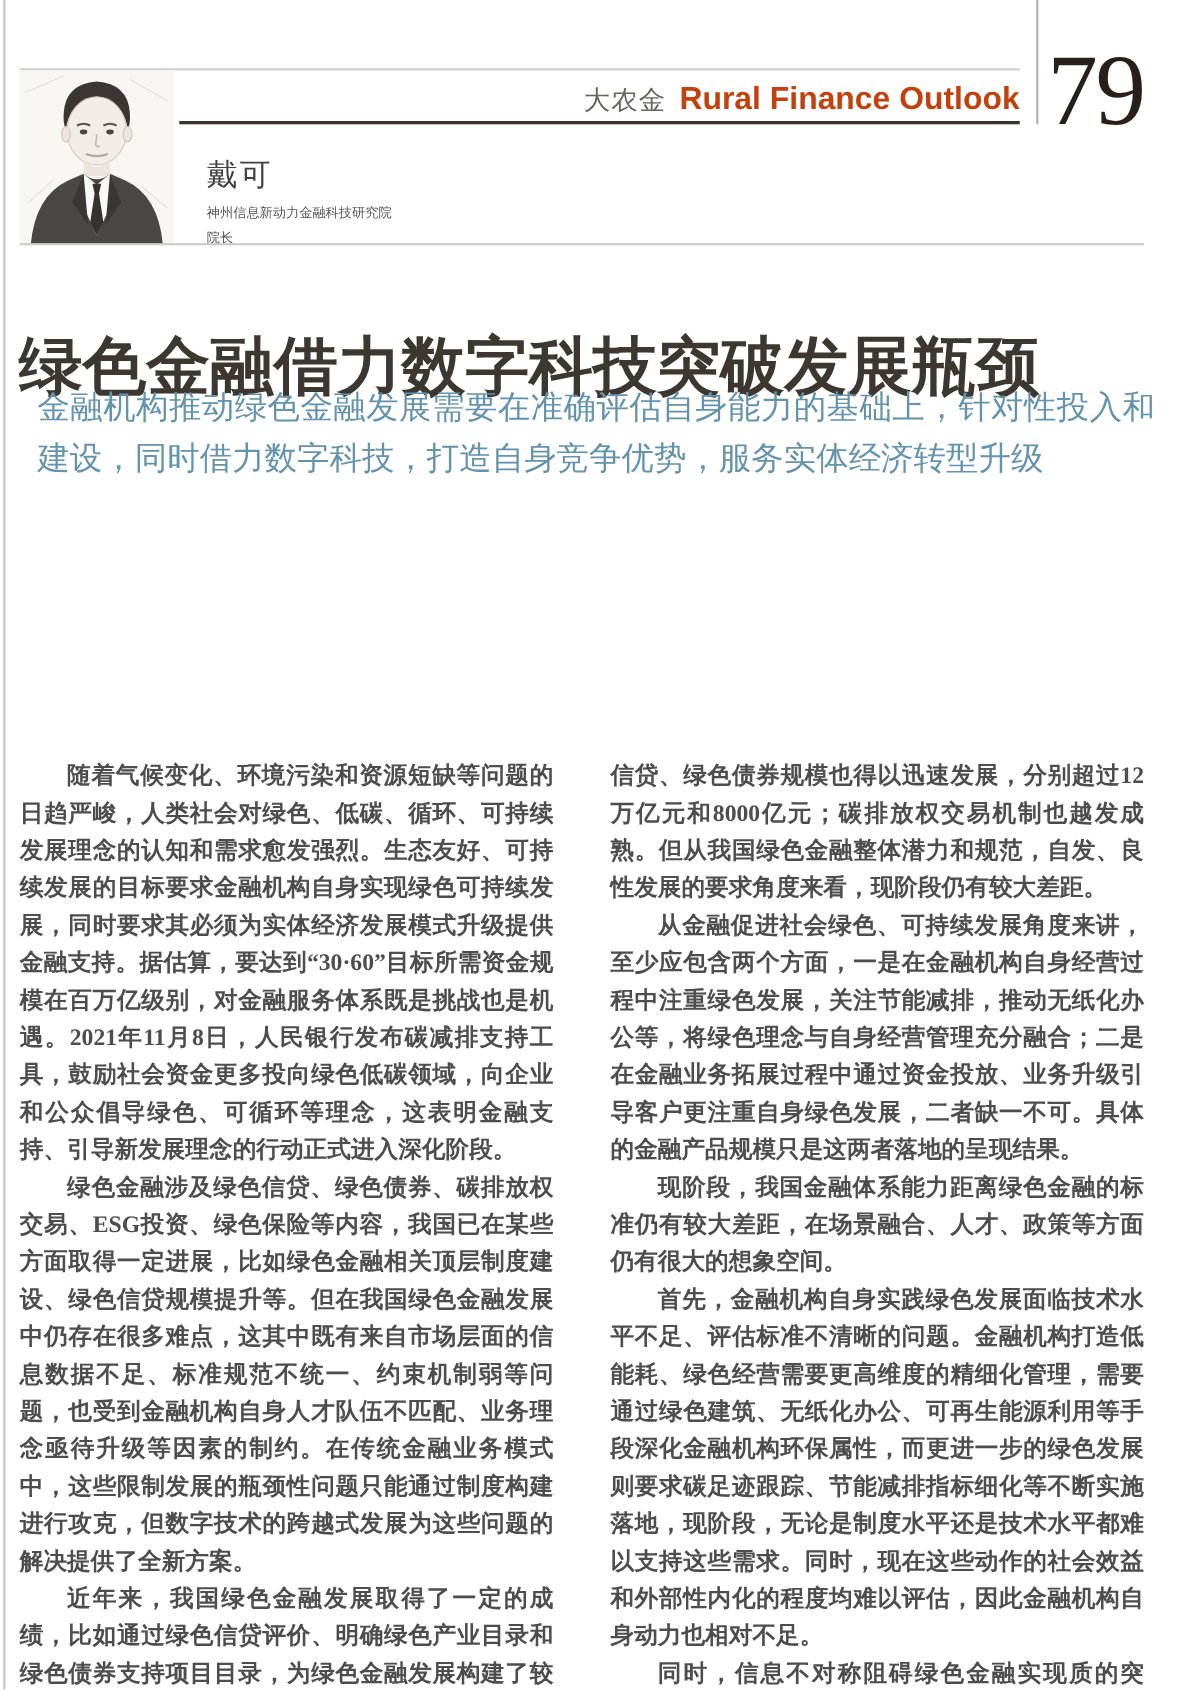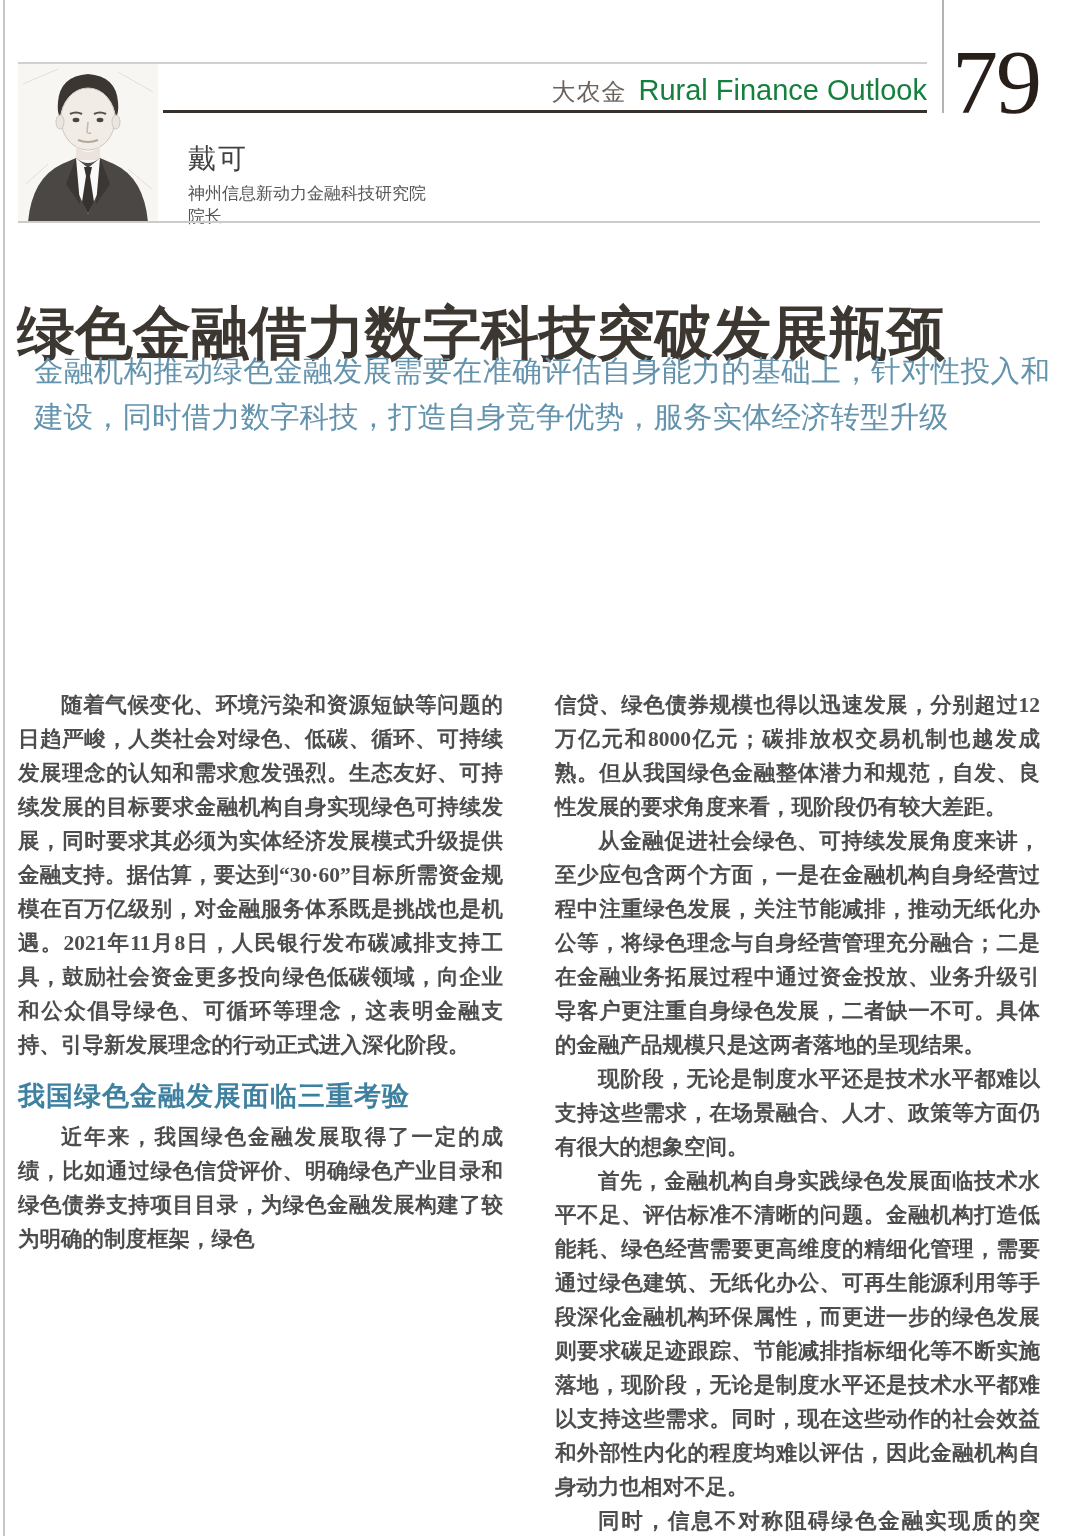--- a/index.html
+++ b/index.html
@@ -26,21 +26,21 @@
   }
   .journal-line {
     position:absolute; left:300px; top:70px; width:627px; height:40px;
     text-align:right; white-space:nowrap; line-height:40px;
   }
   .journal-cn {
     font-size:24px; color:#6b635e; letter-spacing:1px;
     vertical-align:baseline;
   }
   .journal-en {
-    font-size:29px; font-weight:normal; color:#15803d;
+    font-size:29px; font-weight:bold; color:#c2410c;
     margin-left:12px; vertical-align:baseline; letter-spacing:0px;
   }
   .header-rule-dark {
     position:absolute; left:163px; top:110px; width:764px; height:3px;
     background:#38302b;
   }
   .header-divider-vert {
     position:absolute; left:942px; top:0; width:2px; height:113px;
     background:#b5b1ae;
   }
@@ -49,21 +49,21 @@
     font-family:"Liberation Serif", serif;
     font-size:92px; line-height:92px; color:#281f1b;
     text-align:center; letter-spacing:-2px;
   }
   .author-name {
     position:absolute; left:188px; top:140px;
     font-size:28px; font-weight:500; color:#414141; letter-spacing:2px;text-align:center;
   }
   .author-aff {
     position:absolute; left:188px; top:182px;
-    font-size:17px; line-height:23px; color:#565656;
+    font-size:12px; line-height:23px; color:#565656;
   }
   .header-bottom-line {
     position:absolute; left:18px; top:221px; width:1022px; height:2px;
     background:#cecbc9;
   }
   
   .article-title {
     position:absolute; left:17px; top:256px; width:1040px;
     font-size:58px; font-weight:700; color:#3d3732;
     letter-spacing:0px; white-space:nowrap;
@@ -154,23 +154,23 @@
 </div>
 
 <div class="header-bottom-line"></div>
 
 <h1 class="article-title">绿色金融借力数字科技突破发展瓶颈</h1>
 <div class="article-abstract">金融机构推动绿色金融发展需要在准确评估自身能力的基础上，针对性投入和建设，同时借力数字科技，打造自身竞争优势，服务实体经济转型升级</div>
 
 <div class="body-columns">
   <div class="col">
     <p>随着气候变化、环境污染和资源短缺等问题的日趋严峻，人类社会对绿色、低碳、循环、可持续发展理念的认知和需求愈发强烈。生态友好、可持续发展的目标要求金融机构自身实现绿色可持续发展，同时要求其必须为实体经济发展模式升级提供金融支持。据估算，要达到“30·60”目标所需资金规模在百万亿级别，对金融服务体系既是挑战也是机遇。2021年11月8日，人民银行发布碳减排支持工具，鼓励社会资金更多投向绿色低碳领域，向企业和公众倡导绿色、可循环等理念，这表明金融支持、引导新发展理念的行动正式进入深化阶段。</p>
-    <h2 class="section-heading">我国绿色金融发展面临三重考验</h2>
+    <p>绿色金融涉及绿色信贷、绿色债券、碳排放权交易、ESG投资、绿色保险等内容，我国已在某些方面取得一定进展，比如绿色金融相关顶层制度建设、绿色信贷规模提升等。但在我国绿色金融发展中仍存在很多难点，这其中既有来自市场层面的信息数据不足、标准规范不统一、约束机制弱等问题，也受到金融机构自身人才队伍不匹配、业务理念亟待升级等因素的制约。在传统金融业务模式中，这些限制发展的瓶颈性问题只能通过制度构建进行攻克，但数字技术的跨越式发展为这些问题的解决提供了全新方案。</p>
     <p>近年来，我国绿色金融发展取得了一定的成绩，比如通过绿色信贷评价、明确绿色产业目录和绿色债券支持项目目录，为绿色金融发展构建了较为明确的制度框架，绿色</p>
   </div>
   <div class="col">
     <p class="no-indent">信贷、绿色债券规模也得以迅速发展，分别超过12万亿元和8000亿元；碳排放权交易机制也越发成熟。但从我国绿色金融整体潜力和规范，自发、良性发展的要求角度来看，现阶段仍有较大差距。</p>
     <p>从金融促进社会绿色、可持续发展角度来讲，至少应包含两个方面，一是在金融机构自身经营过程中注重绿色发展，关注节能减排，推动无纸化办公等，将绿色理念与自身经营管理充分融合；二是在金融业务拓展过程中通过资金投放、业务升级引导客户更注重自身绿色发展，二者缺一不可。具体的金融产品规模只是这两者落地的呈现结果。</p>
-    <p>现阶段，无论是制度水平还是技术水平都难以支持这些需求，在场景融合、人才、政策等方面仍有很大的想象空间。</p>
+    <p>现阶段，我国金融体系能力距离绿色金融的标准仍有较大差距，在场景融合、人才、政策等方面仍有很大的想象空间。</p>
     <p>首先，金融机构自身实践绿色发展面临技术水平不足、评估标准不清晰的问题。金融机构打造低能耗、绿色经营需要更高维度的精细化管理，需要通过绿色建筑、无纸化办公、可再生能源利用等手段深化金融机构环保属性，而更进一步的绿色发展则要求碳足迹跟踪、节能减排指标细化等不断实施落地，现阶段，无论是制度水平还是技术水平都难以支持这些需求。同时，现在这些动作的社会效益和外部性内化的程度均难以评估，因此金融机构自身动力也相对不足。</p>
     <p>同时，信息不对称阻碍绿色金融实现质的突破。绿色金融业务的数据需求远超传统金融业务，比如央行碳减排支持工具就要求在申请时提供碳减排项目相关贷款的碳减排数</p>
   </div>
 </div>
 
 </body></html>

